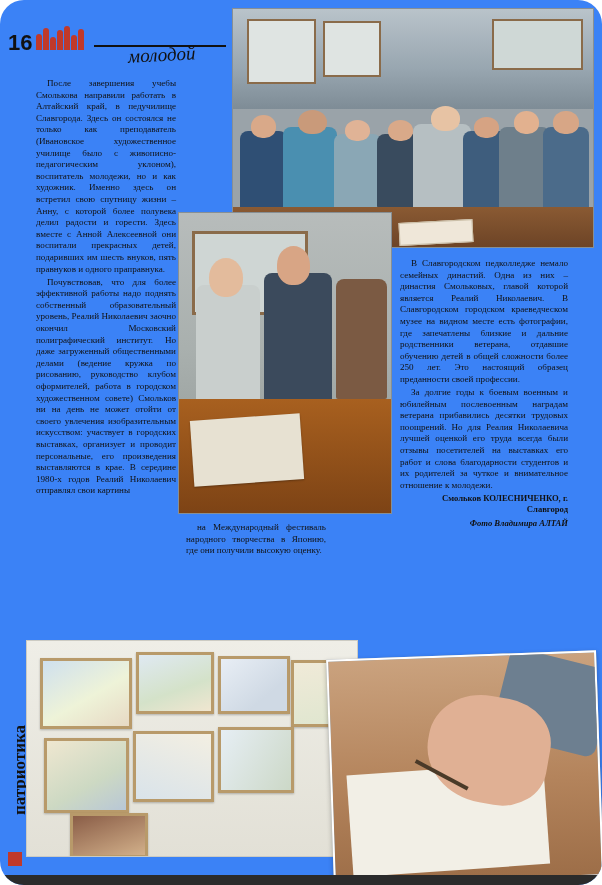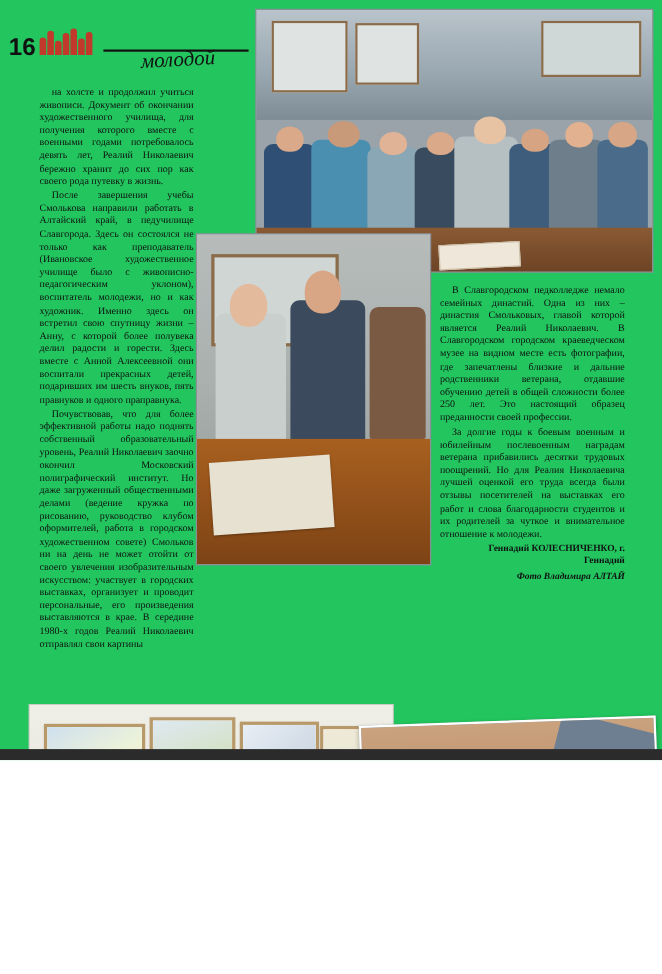--- a/index.html
+++ b/index.html
@@ -11,23 +11,24 @@
     width: 602px;
     height: 885px;
     overflow: hidden;
     font-family: "Liberation Serif", serif;
     color: #1a1a1a;
     position: relative;
   }
   .page {
     position: relative;
     width: 602px;
-    height: 691px;
-    background: #22c55e;
+    height: 885px;
+    background: #3b82f6;
     overflow: hidden;
+    border-radius: 24px;
   }
 
   
   .masthead {
     position: absolute;
     left: 0; top: 0;
     width: 602px;
     height: 72px;
   }
   .page-number {
@@ -390,29 +391,29 @@
   <div class="photo" id="photo-hand">
     <div class="bgd"></div>
     <div class="sheet2"></div>
     <div class="sleeve"></div>
     <div class="hand"></div>
     <div class="pencil"></div>
 
   </div>
 
   <div class="col" id="col-left">
-    <p>на холсте и продолжил учиться живописи. Документ об окончании художественного училища, для получения которого вместе с военными годами потребовалось девять лет, Реалий Николаевич бережно хранит до сих пор как своего рода путевку в жизнь.</p>
     <p>После завершения учебы Смолькова направили работать в Алтайский край, в педучилище Славгорода. Здесь он состоялся не только как преподаватель (Ивановское художественное училище было с живописно-педагогическим уклоном), воспитатель молодежи, но и как художник. Именно здесь он встретил свою спутницу жизни – Анну, с которой более полувека делил радости и горести. Здесь вместе с Анной Алексеевной они воспитали прекрасных детей, подаривших им шесть внуков, пять правнуков и одного праправнука.</p>
     <p>Почувствовав, что для более эффективной работы надо поднять собственный образовательный уровень, Реалий Николаевич заочно окончил Московский полиграфический институт. Но даже загруженный общественными делами (ведение кружка по рисованию, руководство клубом оформителей, работа в городском художественном совете) Смольков ни на день не может отойти от своего увлечения изобразительным искусством: участвует в городских выставках, организует и проводит персональные, его произведения выставляются в крае. В середине 1980-х годов Реалий Николаевич отправлял свои картины</p>
   </div>
 
   <div class="col" id="col-mid">
+    <p>на Международный фестиваль народного творчества в Японию, где они получили высокую оценку.</p>
   </div>
 
   <div class="col" id="col-right">
     <p>В Славгородском педколледже немало семейных династий. Одна из них – династия Смольковых, главой которой является Реалий Николаевич. В Славгородском городском краеведческом музее на видном месте есть фотографии, где запечатлены близкие и дальние родственники ветерана, отдавшие обучению детей в общей сложности более 250 лет. Это настоящий образец преданности своей профессии.</p>
     <p>За долгие годы к боевым военным и юбилейным послевоенным наградам ветерана прибавились десятки трудовых поощрений. Но для Реалия Николаевича лучшей оценкой его труда всегда были отзывы посетителей на выставках его работ и слова благодарности студентов и их родителей за чуткое и внимательное отношение к молодежи.</p>
-    <p class="sign">Геннадий КОЛЕСНИЧЕНКО, г. Геннадий</p>
+    <p class="sign">Смольков КОЛЕСНИЧЕНКО, г. Славгород</p>
     <p class="sign-italic">Фото Владимира АЛТАЙ</p>
   </div>
 
   <div class="bottom-rule"></div>
 </div>
 
 </body></html>

